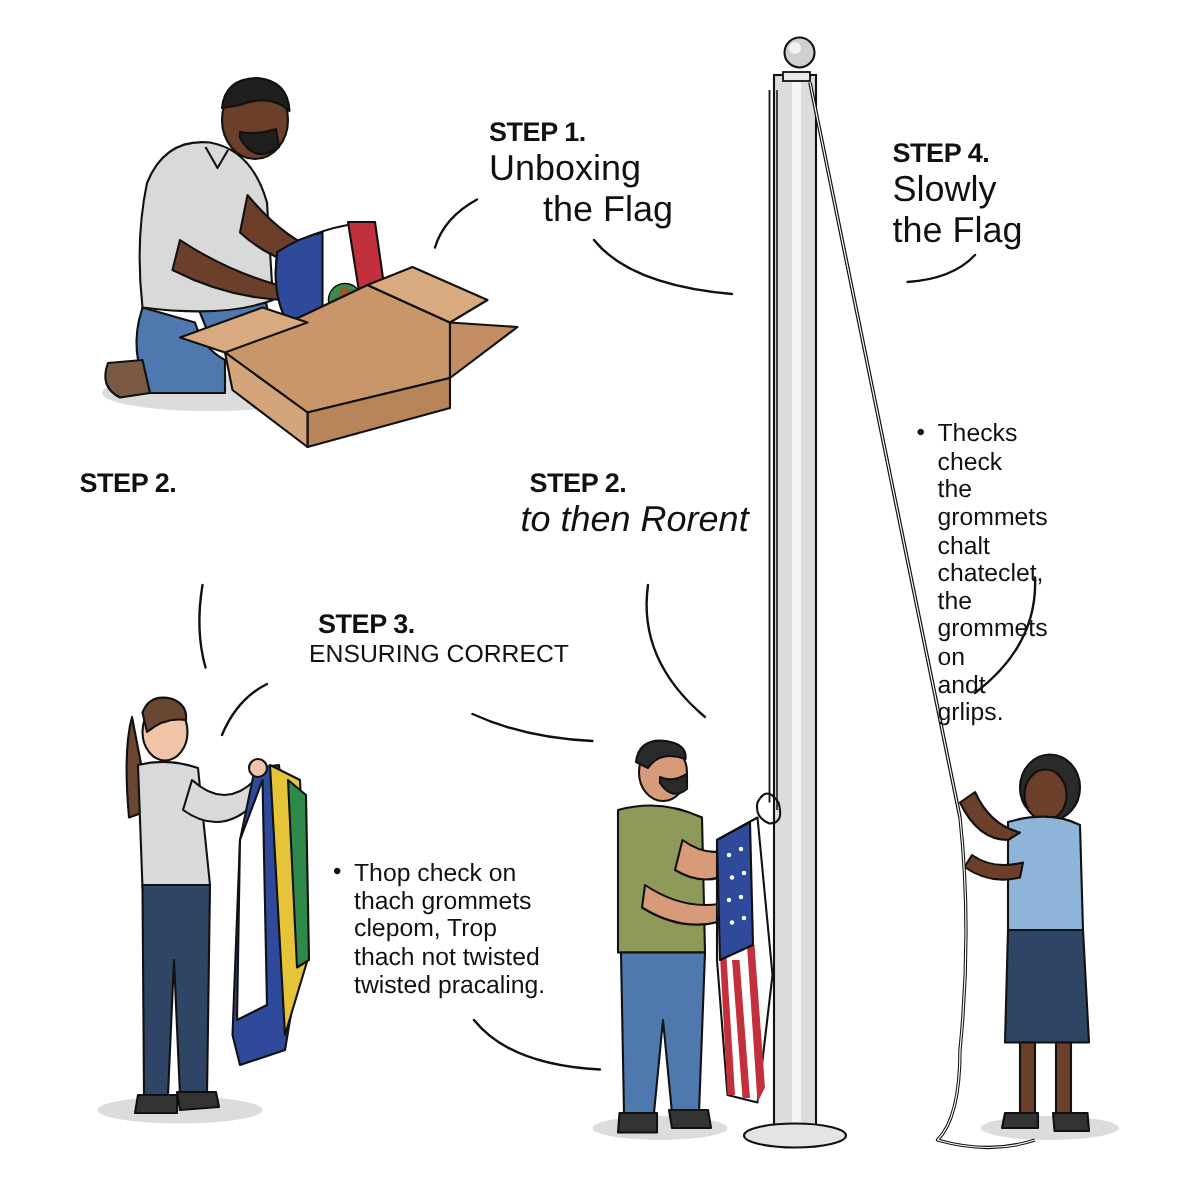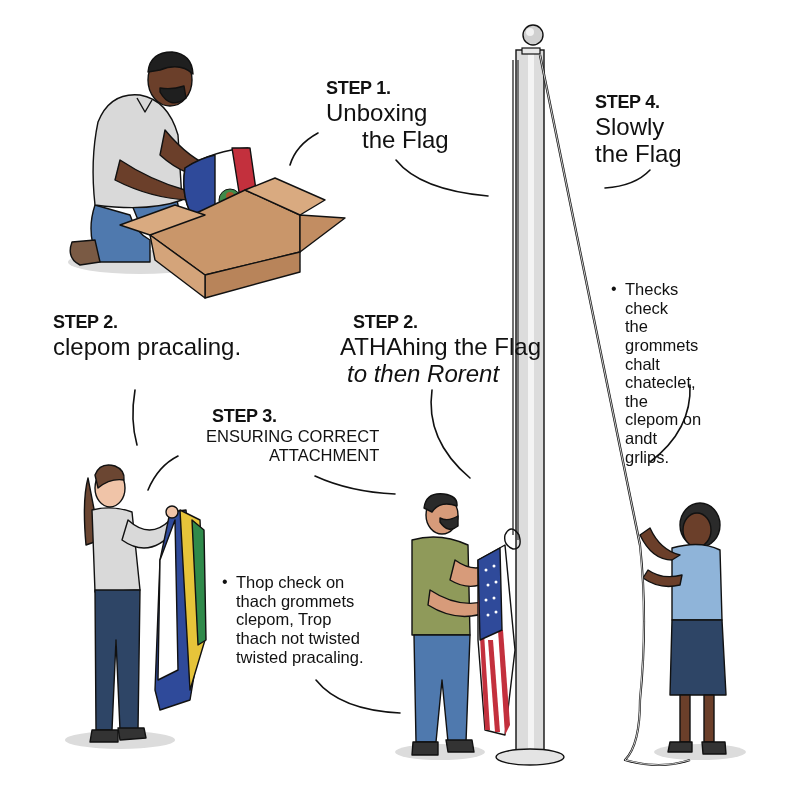--- a/index.html
+++ b/index.html
@@ -150,41 +150,38 @@
     <span class="line" style="padding-left:36px;">the Flag</span>
   </div>
 
   <div class="label" style="left:595px; top:92px;">
     <span class="title">STEP 4.</span>
     <span class="line">Slowly the Flag</span>
   </div>
 
   <div class="label" style="left:53px; top:312px;">
     <span class="title">STEP 2.</span>
-    <span class="line">clepom pracaling.</span>
   </div>
 
   <div class="label" style="left:340px; top:312px;">
     <span class="title" style="padding-left:13px;">STEP 2.</span>
-    <span class="line">ATHAhing the Flag</span>
     <span class="line" style="padding-left:7px;font-style:italic;">to then Rorent</span>
   </div>
 
   <div class="label small" style="left:182px; top:406px;margin-left:24px;">
     <span class="title" style="padding-left:6px;">STEP 3.</span>
     <span class="line">ENSURING CORRECT</span>
-    <span class="line" style="padding-left:6px;">ATTACHMENT</span>
   </div>
 
   <div class="bullet" style="left:625px; top:280px;">
     <span class="dot">•</span>
     <span class="line">Thecks check</span>
     <span class="line">the grommets</span>
     <span class="line">chalt chateclet,</span>
-    <span class="line">the clepom on</span>
+    <span class="line">the grommets on</span>
     <span class="line">andt grlips.</span>
   </div>
 
   <div class="bullet" style="left:236px; top:573px;">
     <span class="dot">•</span>
     <span class="line">Thop check on</span>
     <span class="line">thach grommets</span>
     <span class="line">clepom, Trop</span>
     <span class="line">thach not twisted</span>
     <span class="line">twisted pracaling.</span>

